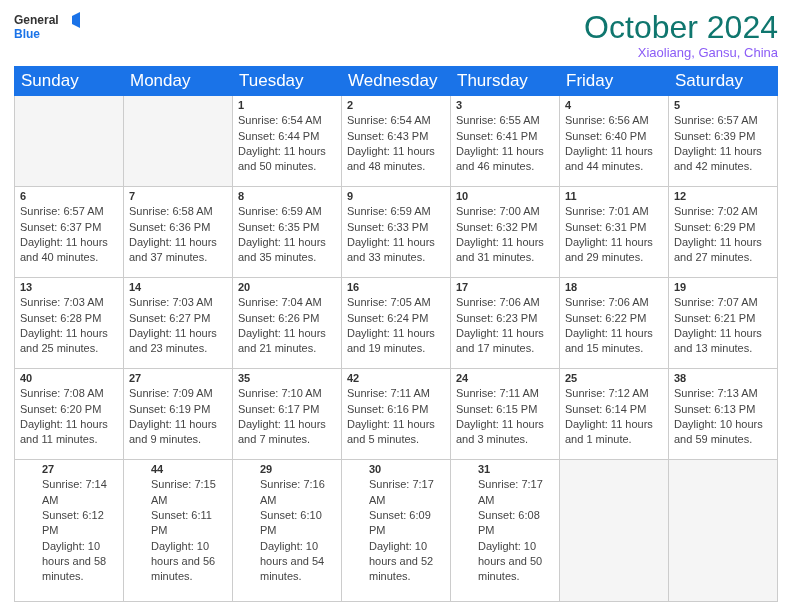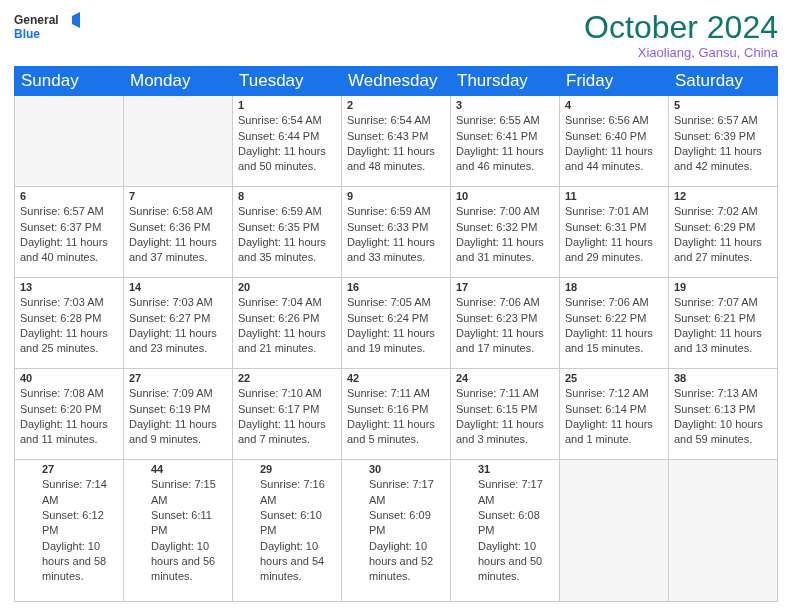--- a/index.html
+++ b/index.html
@@ -203,21 +203,21 @@
         <tr>
           <td>
             <span class="day-num">40</span>
             <div class="cell-text">Sunrise: 7:08 AM<br>Sunset: 6:20 PM<br>Daylight: 11 hours and 11 minutes.</div>
           </td>
           <td>
             <span class="day-num">27</span>
             <div class="cell-text">Sunrise: 7:09 AM<br>Sunset: 6:19 PM<br>Daylight: 11 hours and 9 minutes.</div>
           </td>
           <td>
-            <span class="day-num">22</span>
+            <span class="day-num">35</span>
             <div class="cell-text">Sunrise: 7:10 AM<br>Sunset: 6:17 PM<br>Daylight: 11 hours and 7 minutes.</div>
           </td>
           <td>
             <span class="day-num">42</span>
             <div class="cell-text">Sunrise: 7:11 AM<br>Sunset: 6:16 PM<br>Daylight: 11 hours and 5 minutes.</div>
           </td>
           <td>
             <span class="day-num">24</span>
             <div class="cell-text">Sunrise: 7:11 AM<br>Sunset: 6:15 PM<br>Daylight: 11 hours and 3 minutes.</div>
           </td>

